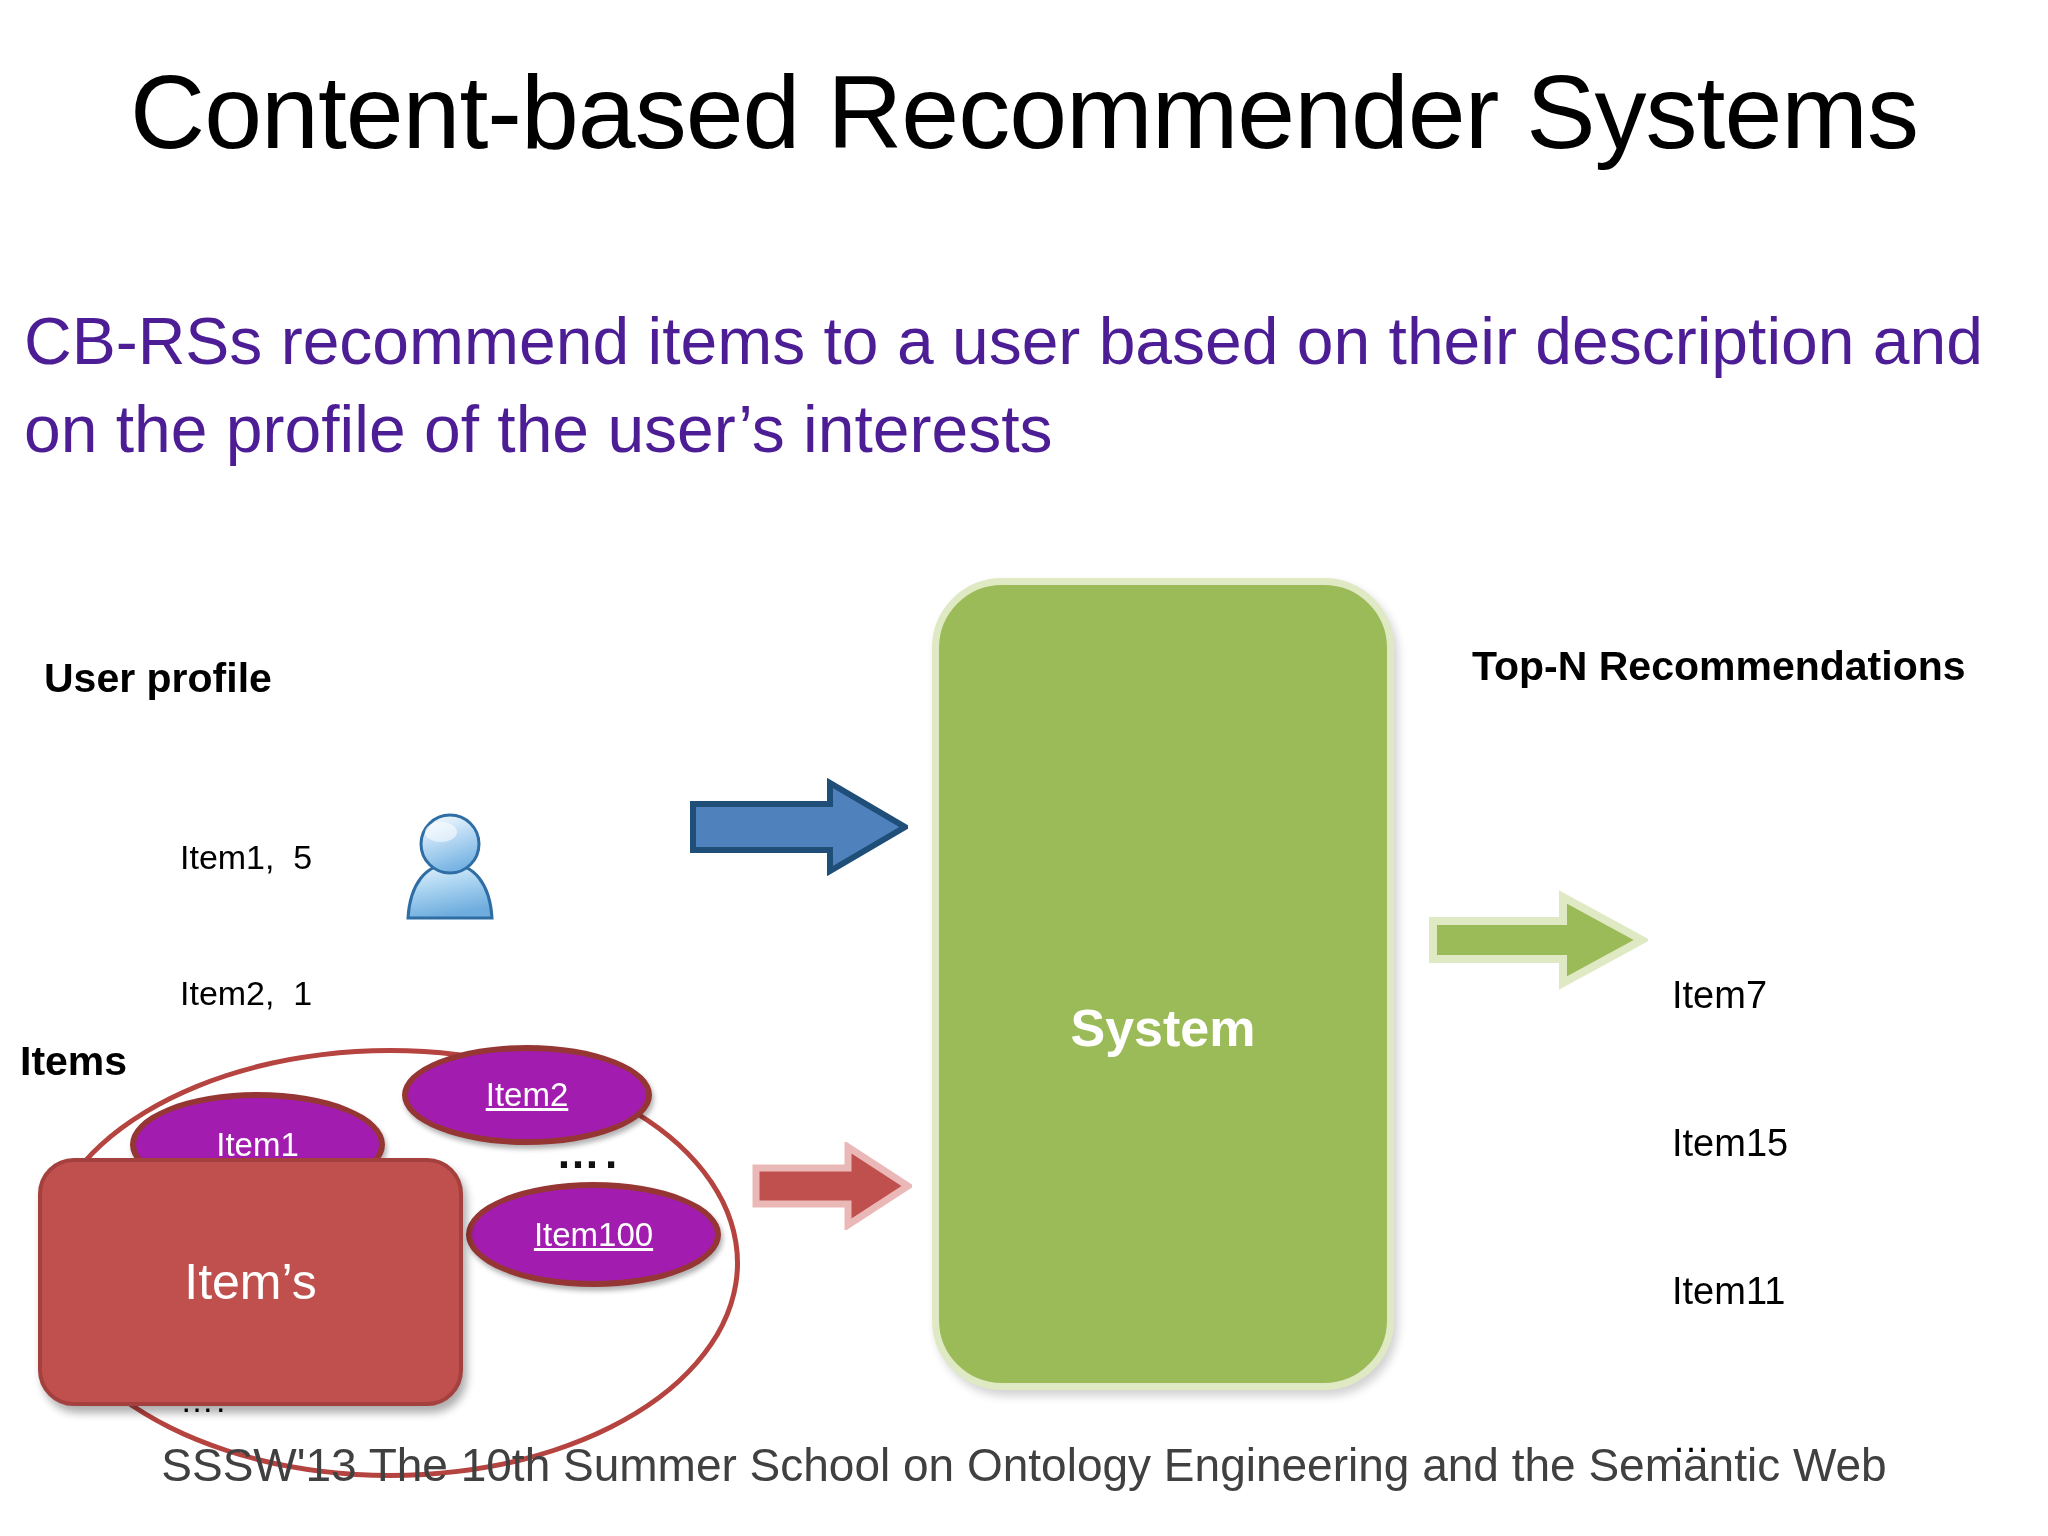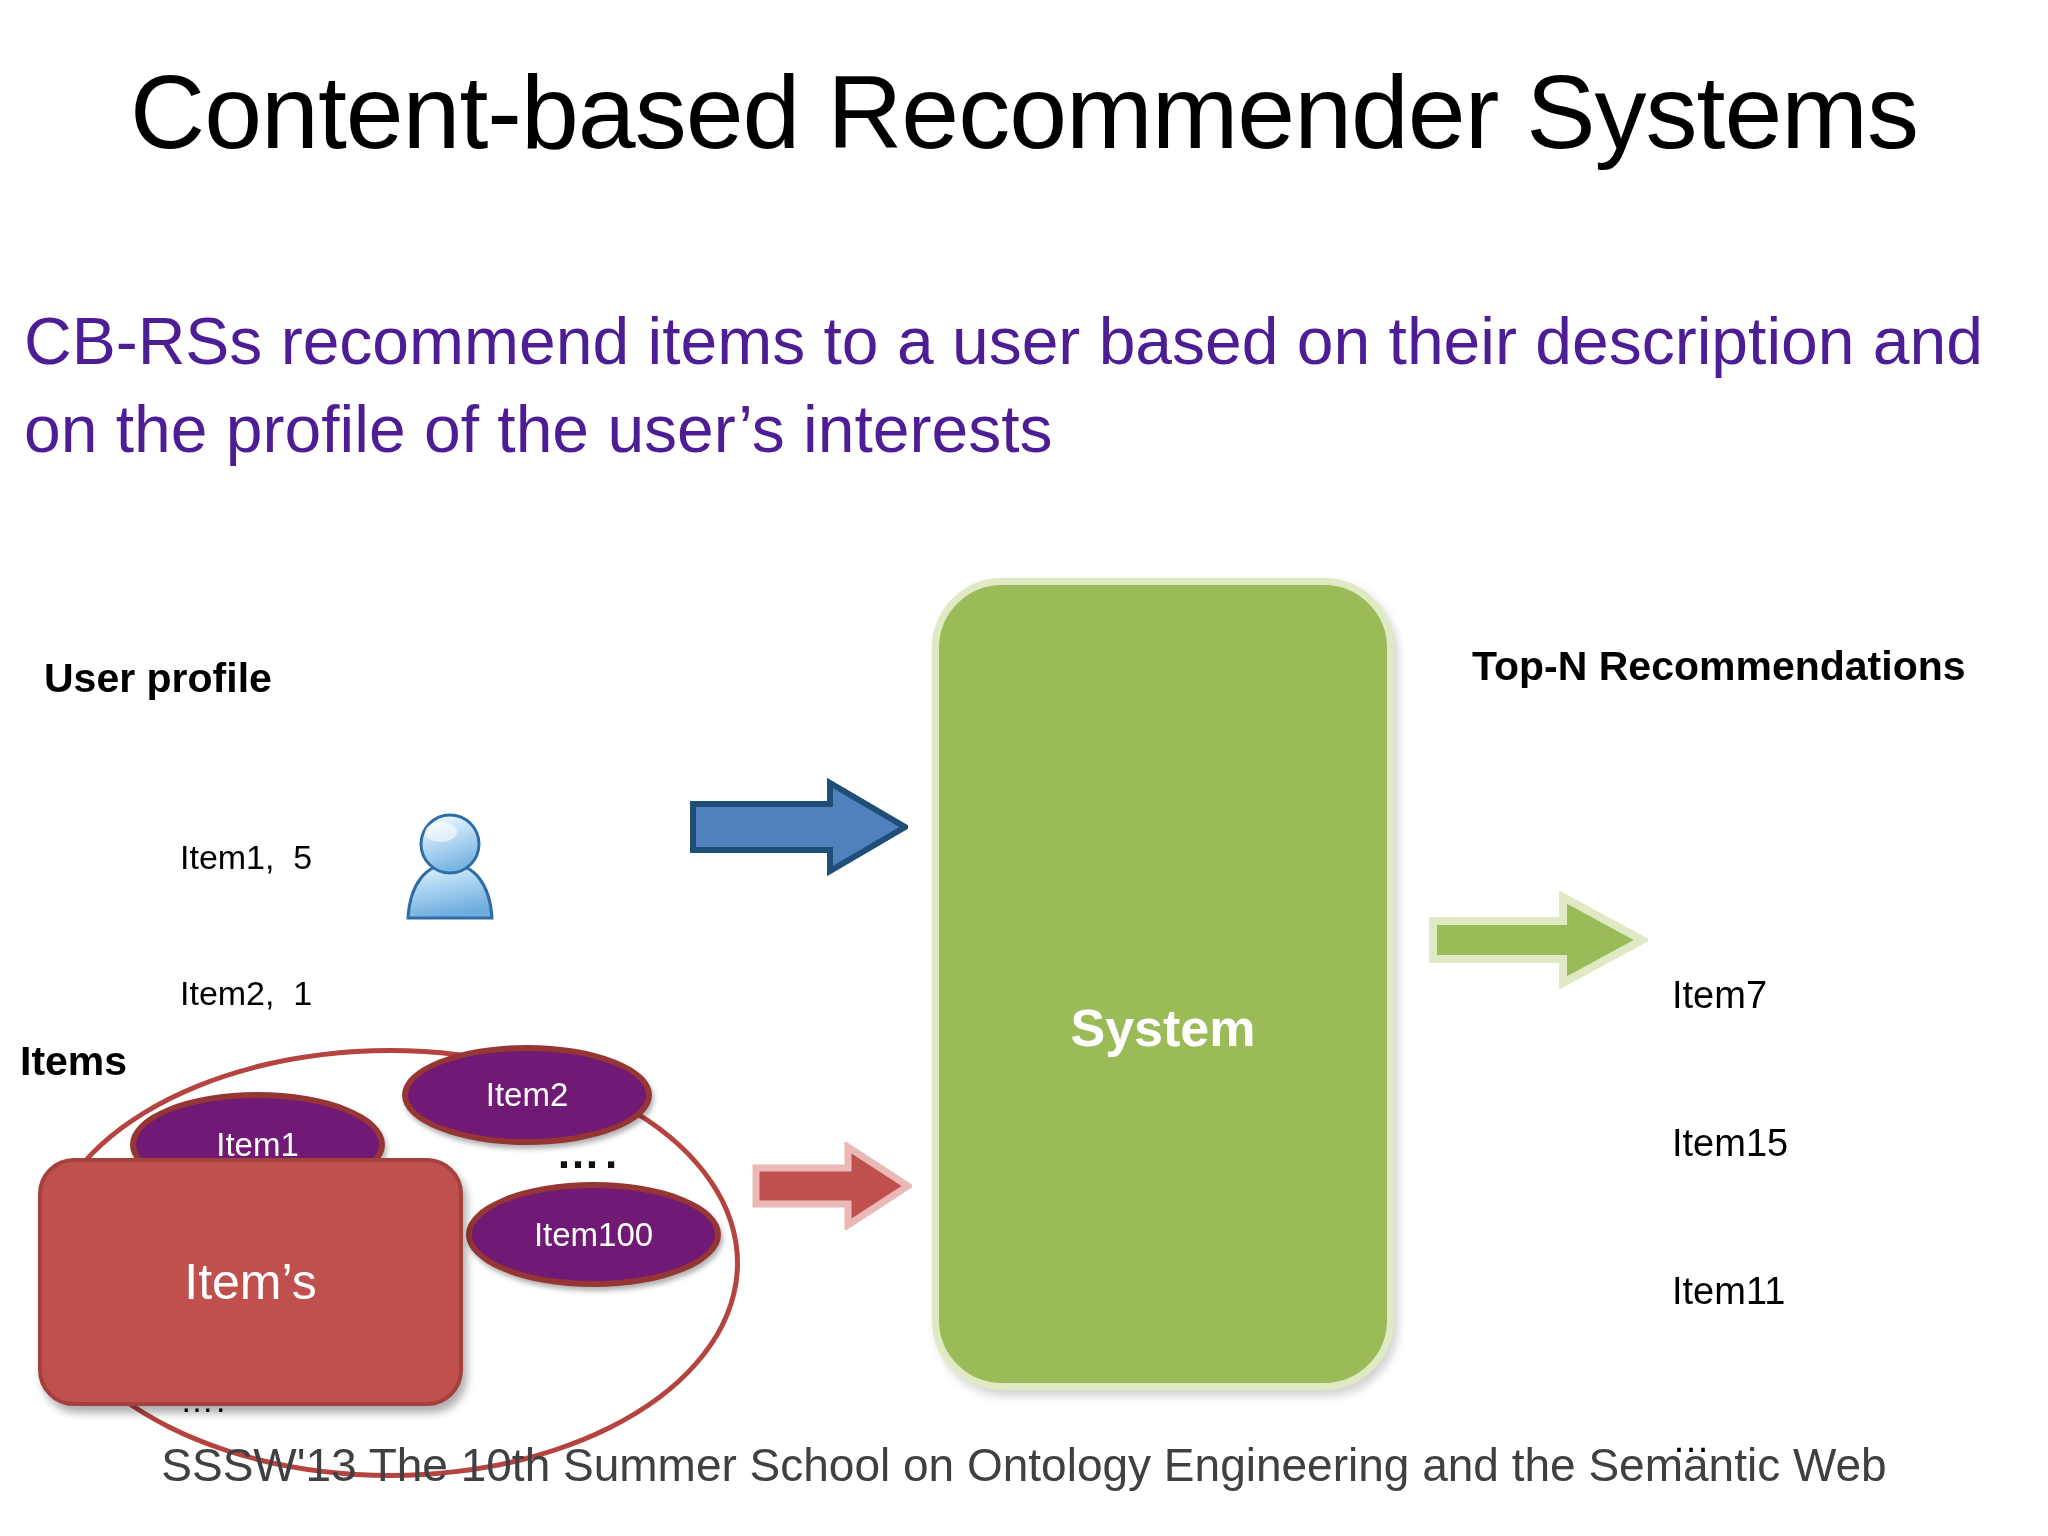--- a/index.html
+++ b/index.html
@@ -89,30 +89,31 @@
     height: 430px;
     border: 5px solid #b5433f;
     border-radius: 50%;
     box-sizing: border-box;
     background: transparent;
   }
 
   
   .item-ellipse {
     position: absolute;
-    background: #701a75;
+    background: #a21caf;
     border: 6px solid #963634;
     border-radius: 50%;
     box-sizing: border-box;
     color: #ffffff;
     display: flex;
     align-items: center;
     justify-content: center;
     font-size: 33px;
     box-shadow: 2px 4px 5px rgba(0,0,0,0.30);
+    text-decoration: underline;
   }
   #ellipse-item1   { left: 130px;  top: 1092px; width: 255px; height: 105px; }
   #ellipse-item2   { left: 402px;  top: 1045px; width: 250px; height: 100px; }
   #ellipse-item100 { left: 466px;  top: 1182px; width: 255px; height: 105px; }
 
   .dots-between {
     position: absolute;
     left: 556px;
     top: 1128px;
     font-size: 44px;

